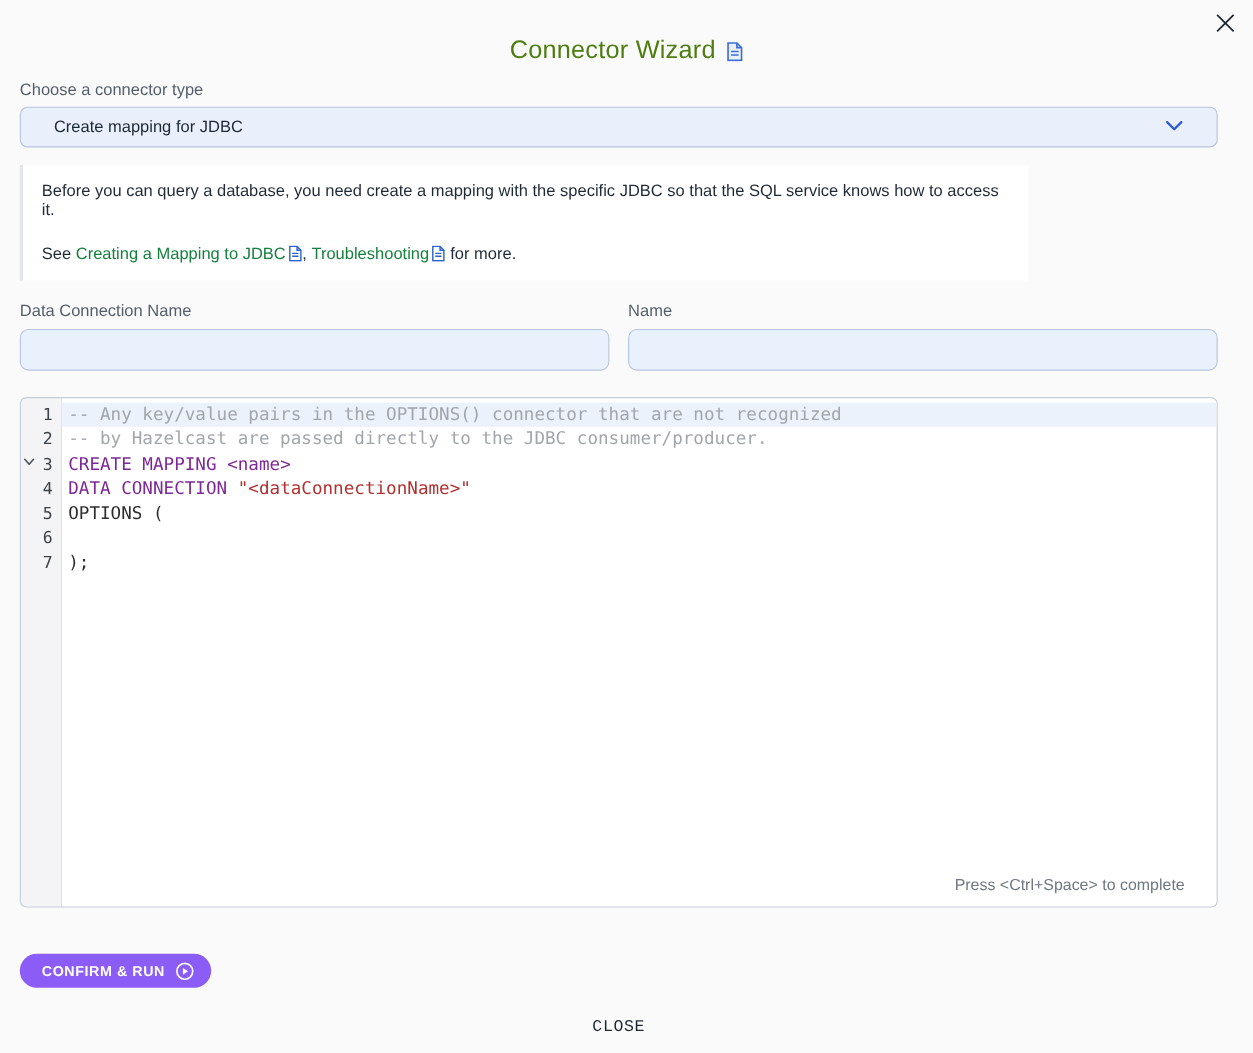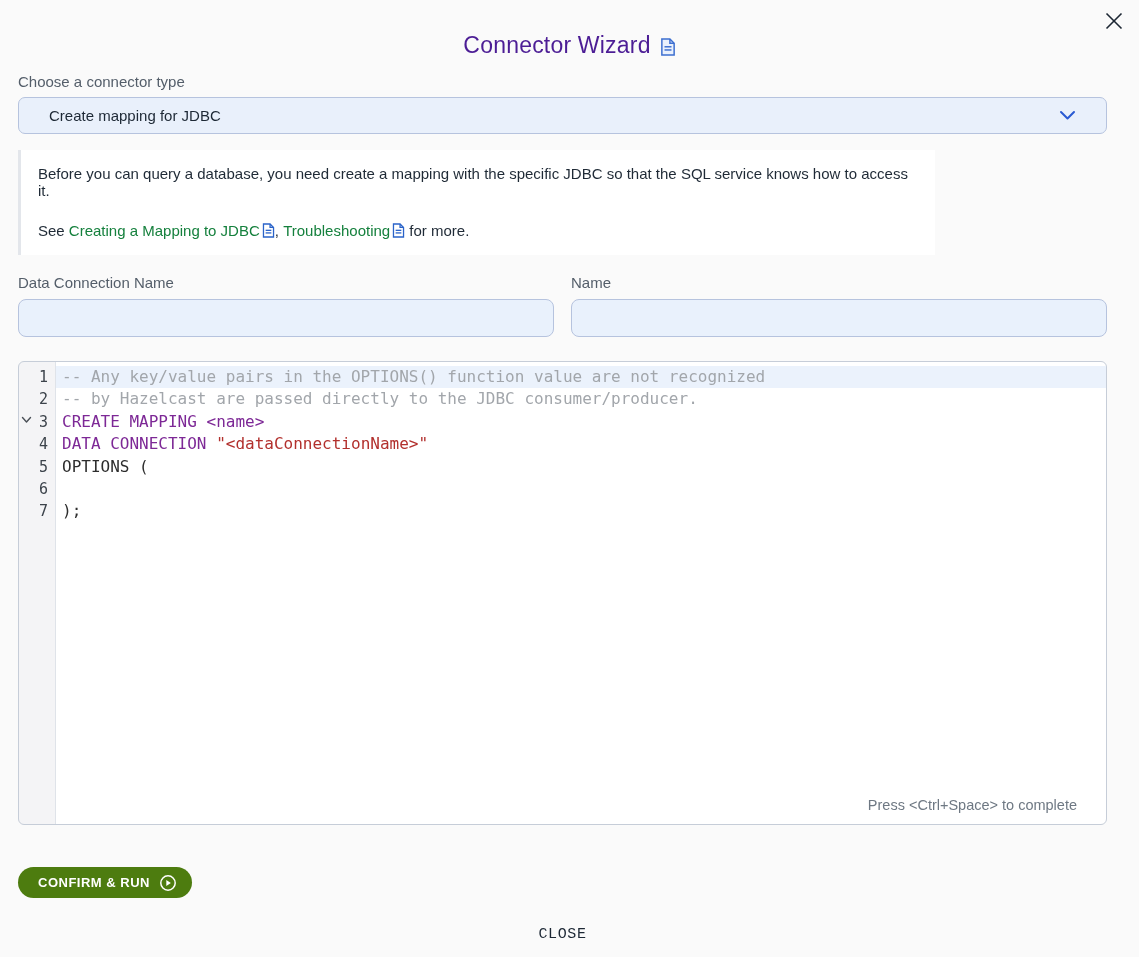--- a/index.html
+++ b/index.html
@@ -3,21 +3,21 @@
 <meta charset="utf-8">
 <style>
   * { margin:0; padding:0; box-sizing:border-box; }
   html,body { background:#fafafa; }
   body { font-family:"Liberation Sans", sans-serif; }
   .page { position:relative; width:1139px; height:957px; background:#fafafa; overflow:hidden; }
 
   .close-x { position:absolute; top:6px; right:10px; background:none; border:none; cursor:pointer; padding:4px; }
 
   .title-row { padding-top:32px; text-align:center; display:flex; justify-content:center; align-items:center; gap:9px; }
-  .title-row h1 { font-size:23px; font-weight:500; color:#4c1d95; letter-spacing:0.2px; }
+  .title-row h1 { font-size:23px; font-weight:500; color:#4d7c0f; letter-spacing:0.2px; }
   .title-doc-icon { display:inline-flex; margin-top:3px; }
 
   .content { margin-left:18px; width:974px; }
 
   .field-label { margin-top:14px; font-size:15px; color:#545e6a; }
 
   .select { margin-top:7px; height:37px; width:1089px; background:#e9f0fb; border:1px solid #b6c3de; border-radius:7px;
             display:flex; align-items:center; justify-content:space-between; padding:0 30px; cursor:pointer; }
   .select .sel-value { font-size:15px; color:#1d2835; }
 
@@ -40,21 +40,21 @@
   .gutter-cell { position:relative; width:37px; flex:none; text-align:right; padding-right:8px; color:#3c434b; font-size:15px; }
   .fold { position:absolute; left:2px; top:5px; line-height:0; }
   .code-cell { flex:1; padding-left:6px; white-space:pre; color:#2d2d2d; }
   .ed-row.active .code-cell { background:#ebf2fc; }
   .tok-comment { color:#a2a6ab; }
   .tok-keyword { color:#7d2896; }
   .tok-string  { color:#b2302d; }
   .tok-plain   { color:#2d2d2d; }
   .ed-hint { position:absolute; right:29px; bottom:11px; font-size:14.5px; color:#6e7883; }
 
-  .btn-primary { margin-top:42px; height:31px; border:none; border-radius:16px; background:#4d7c0f; color:#ffffff;
+  .btn-primary { margin-top:42px; height:31px; border:none; border-radius:16px; background:#8b5cf6; color:#ffffff;
                  display:inline-flex; align-items:center; gap:9px; padding:0 15px 0 20px; cursor:pointer;
                  font-family:"Liberation Sans", sans-serif; font-size:13px; font-weight:bold; letter-spacing:0.5px; }
   .btn-primary .play-ic { display:inline-flex; margin-top:1px; }
 
   .close-row { margin-top:26px; text-align:center; width:1089px; }
   .btn-text { background:none; border:none; cursor:pointer; font-family:Liberation Mono, monospace;
               font-size:15px; font-weight:500; color:#1d2835; letter-spacing:0.6px; }
 </style>
 </head>
 <body>
@@ -132,21 +132,21 @@
       <div class="field">
         <label>Name</label>
         <input type="text" value="" style="">
       </div>
     </div>
 
     <div class="editor">
       <div class="ed-lines" id="ed-lines">
           <div class="ed-row active">
             <div class="gutter-cell"><span>1</span></div>
-            <div class="code-cell"><span class="tok-comment">-- Any key/value pairs in the OPTIONS() function value are not recognized</span></div>
+            <div class="code-cell"><span class="tok-comment">-- Any key/value pairs in the OPTIONS() connector that are not recognized</span></div>
           </div>
           <div class="ed-row">
             <div class="gutter-cell"><span>2</span></div>
             <div class="code-cell"><span class="tok-comment">-- by Hazelcast are passed directly to the JDBC consumer/producer.</span></div>
           </div>
           <div class="ed-row">
             <div class="gutter-cell"><span class="fold"><svg width="11" height="8" viewBox="0 0 11 8">
                   <polyline points="1.5,1.5 5.5,6 9.5,1.5" fill="none" stroke="#4a5057" stroke-width="1.4" stroke-linecap="round" stroke-linejoin="round"></polyline>
                 </svg></span><span>3</span></div>
             <div class="code-cell"><span class="tok-keyword">CREATE MAPPING</span><span class="tok-plain"> </span><span class="tok-keyword">&lt;name&gt;</span></div>

